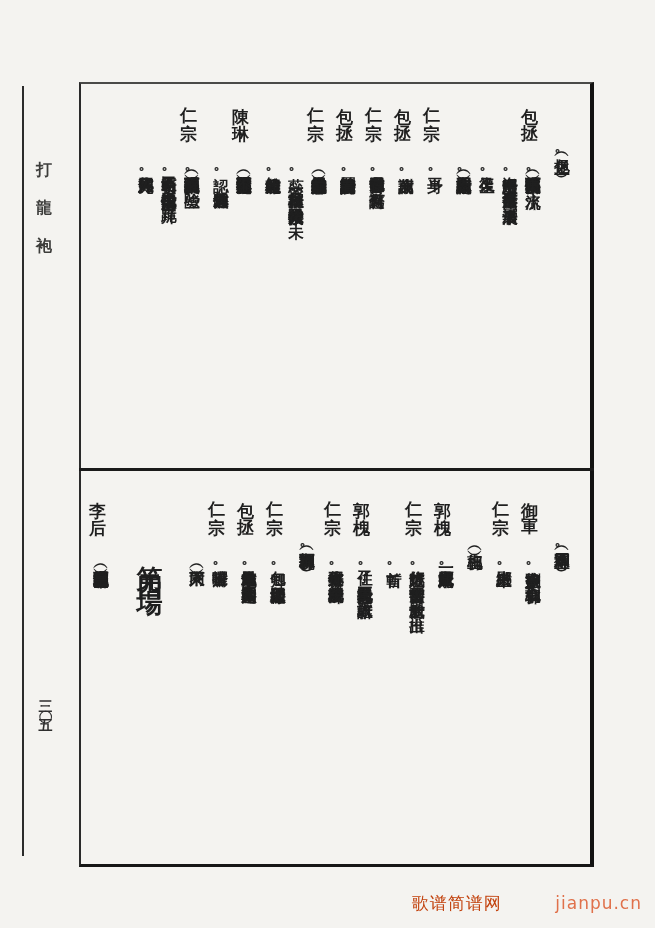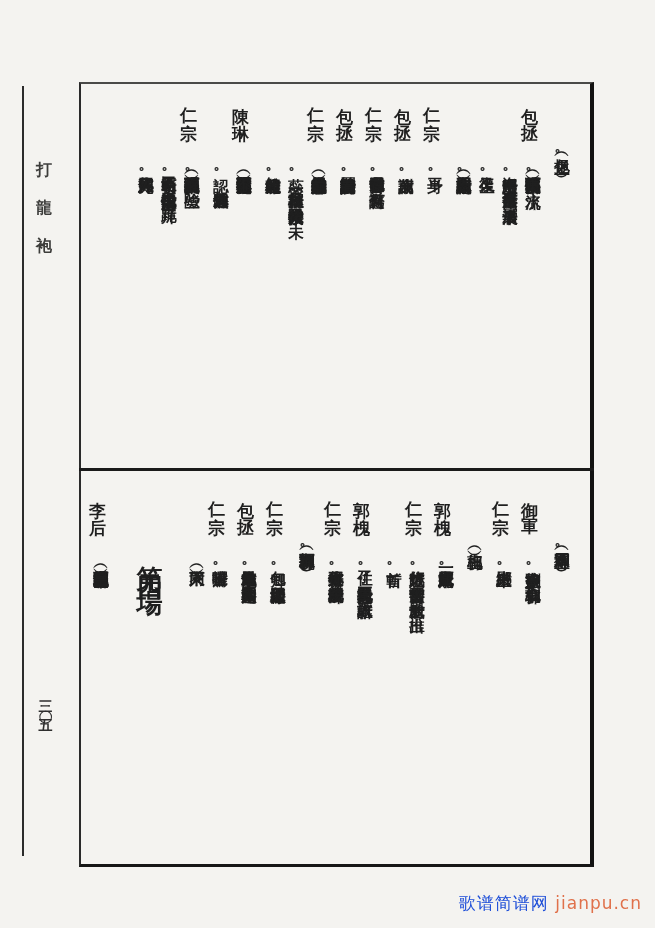--- a/index.html
+++ b/index.html
@@ -124,22 +124,22 @@
 
   .watermark {
     position: absolute;
     right: 13px;
     top: 892px;
     font-size: 17px;
     font-family: "DejaVu Sans", "Liberation Sans", sans-serif;
     letter-spacing: 1px;
     white-space: nowrap;
   }
-  .wm-cn  { color: #1d4ed8; }
-  .wm-url { color: #e0714b; }
+  .wm-cn  { color: #c2410c; }
+  .wm-url { color: #e0714b; margin-left: 47px; }
 </style>
 </head>
 <body>
 
 <div class="edge-rule"></div>
 
 <div class="spine">打龍袍</div>
 
 <div class="pagenum">三〇五</div>
 

